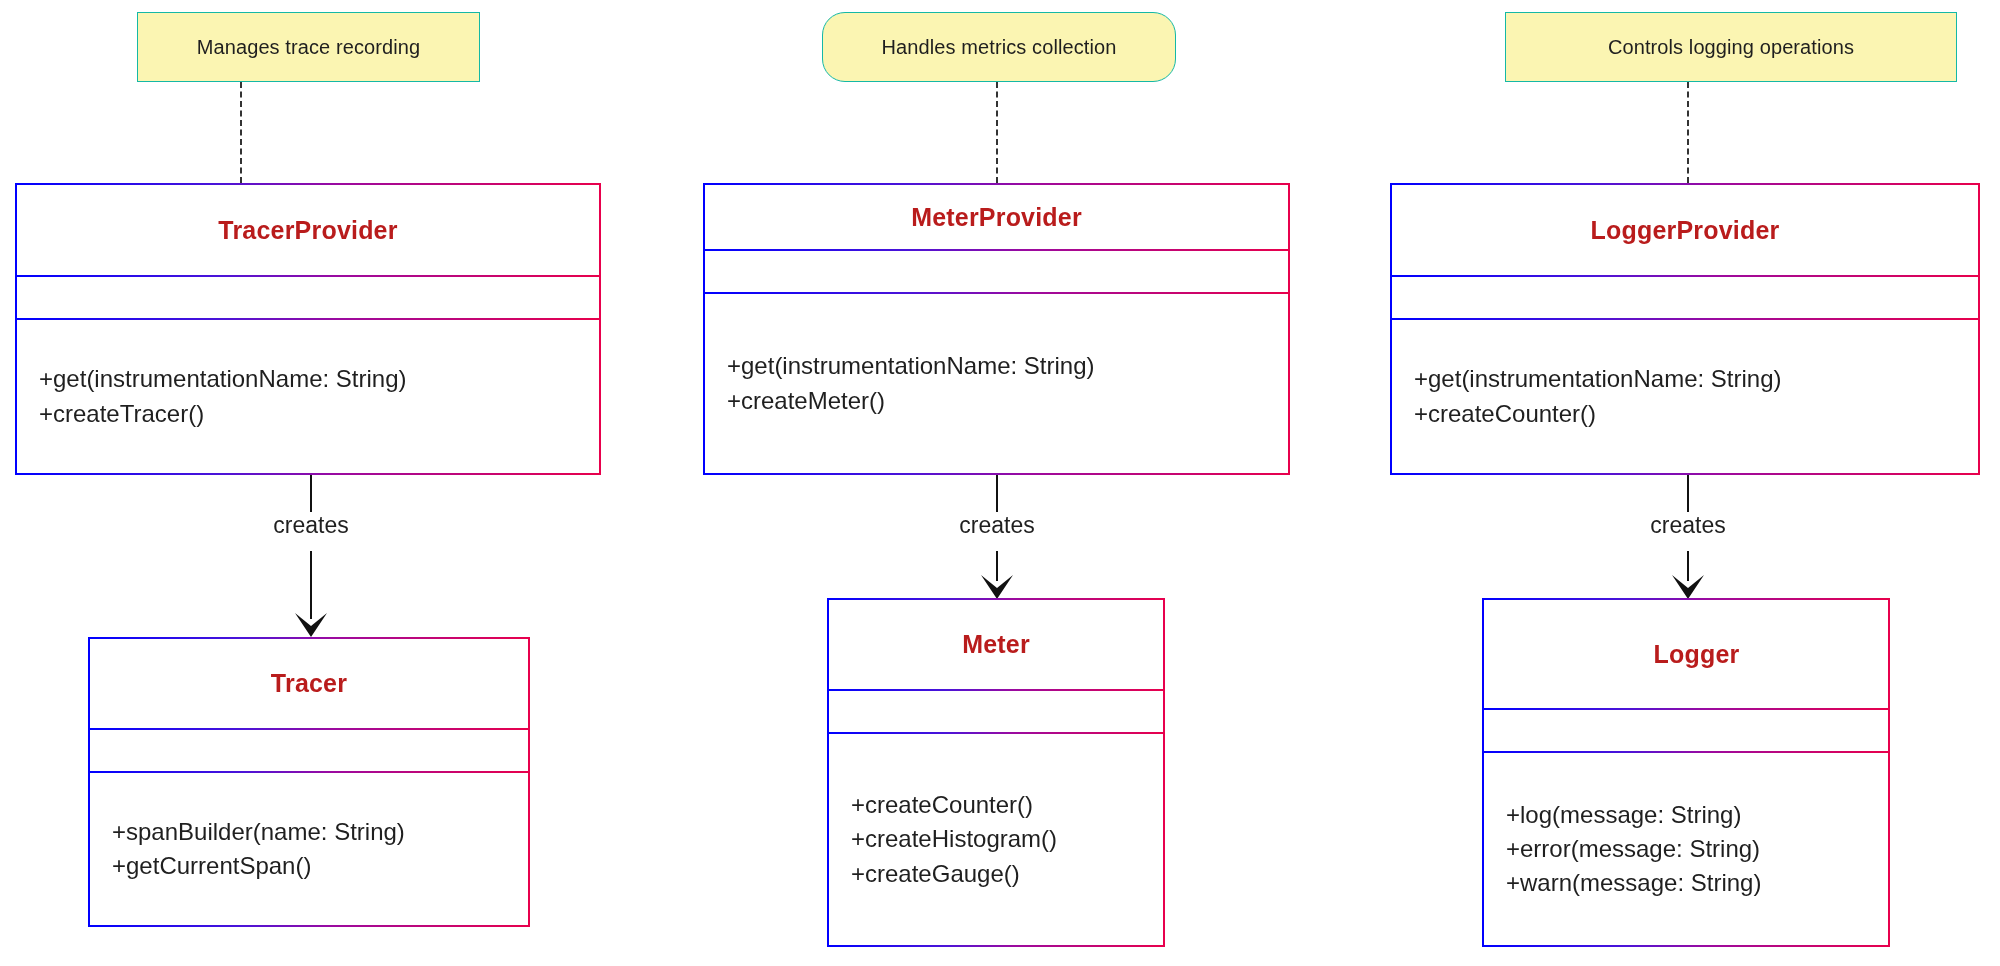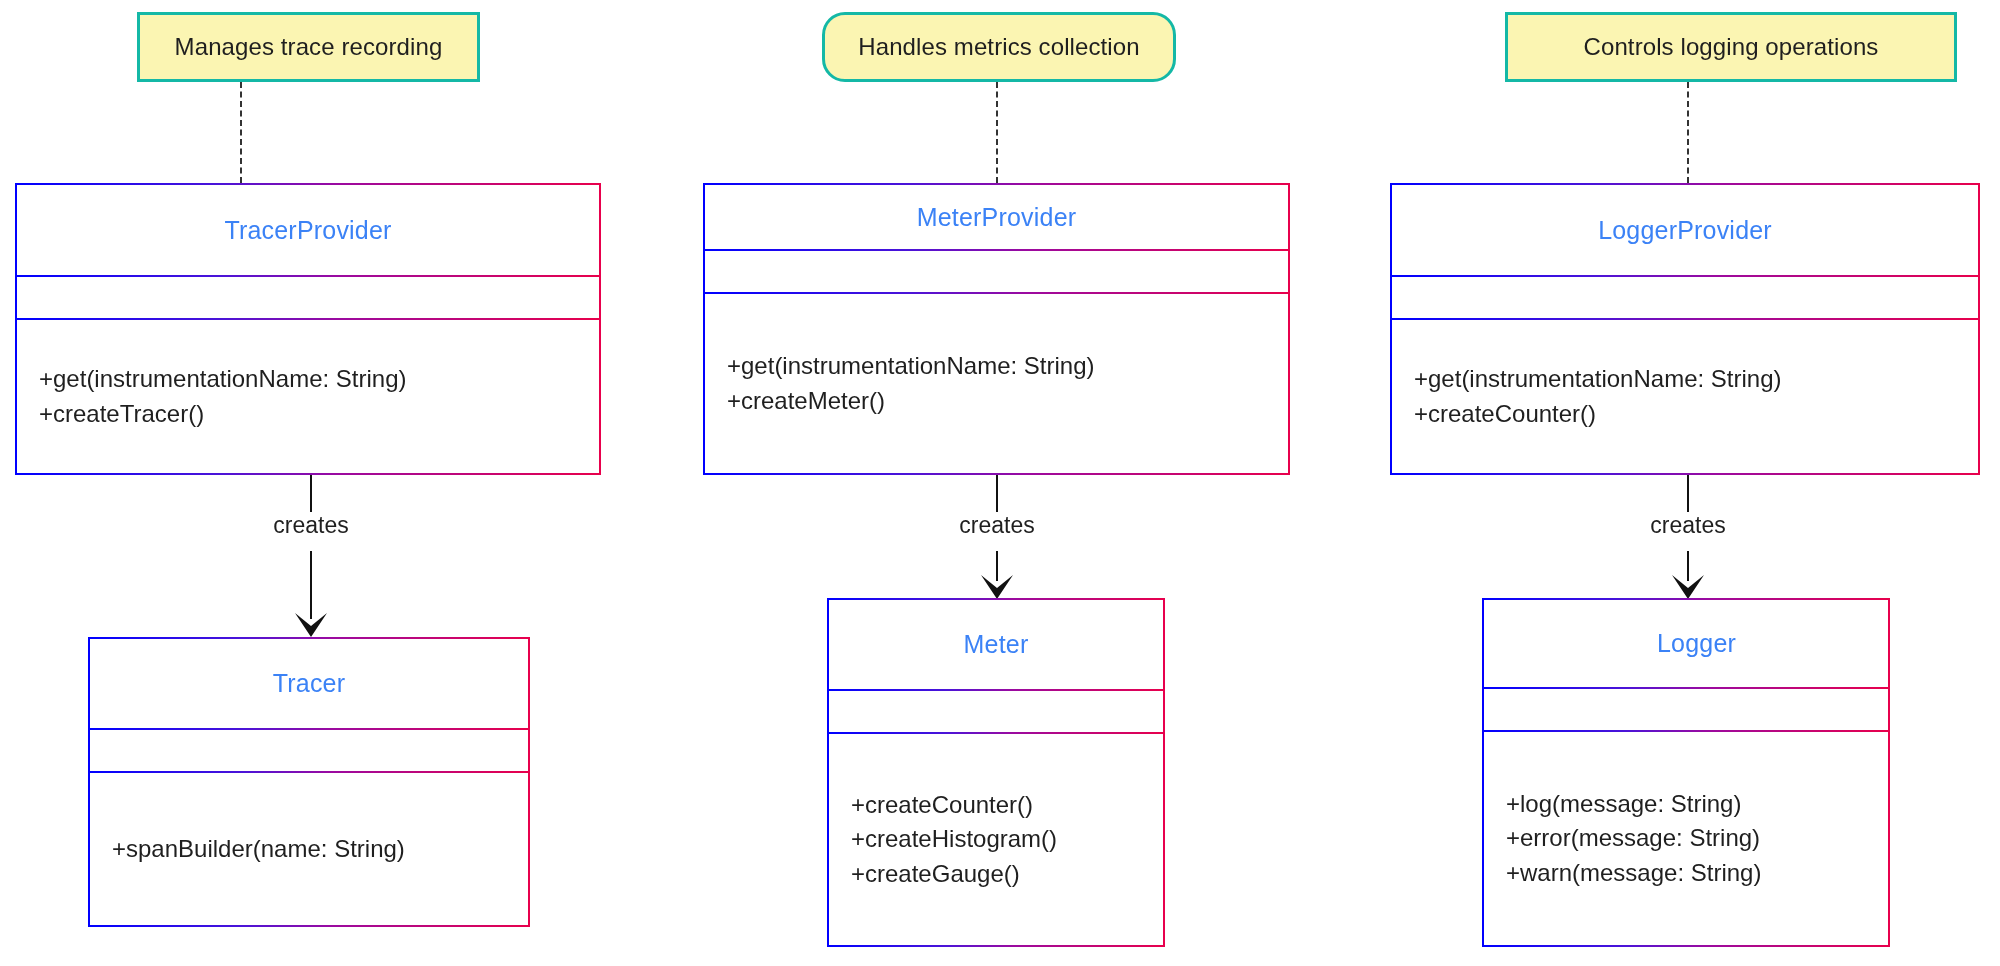--- a/index.html
+++ b/index.html
@@ -17,27 +17,27 @@
     width: 2000px;
     height: 966px;
     background: #ffffff;
     overflow: hidden;
   }
 
   
   .note {
     position: absolute;
     background: #FBF5B2;
-    border: 3px solid #14b8a6;
+    border: 1px solid #14b8a6;
     box-sizing: border-box;
     display: flex;
     align-items: center;
     justify-content: center;
     color: #1f1f1f;
-    font-size: 24px;
+    font-size: 20px;
     line-height: 1;
     letter-spacing: 0.1px;
     white-space: nowrap;
   }
 
   
   .class-box {
     position: absolute;
     box-sizing: border-box;
     background: #ffffff;
@@ -51,23 +51,23 @@
     background: #ffffff;
     flex: 1 1 auto;
     display: flex;
     flex-direction: column;
     position: relative;
   }
   .cb-title {
     display: flex;
     align-items: center;
     justify-content: center;
-    font-weight: normal;
+    font-weight: bold;
     font-size: 25px;
-    color: #3b82f6;
+    color: #b91c1c;
     letter-spacing: 0.2px;
   }
   .cb-div {
     height: 2px;
     flex: 0 0 2px;
     background-image: linear-gradient(90deg, #0000FF 0%, #4B14D8 35%, #9B0AA0 55%, #E8004C 100%);
   }
   .cb-attrs {
     flex: 0 0 auto;
   }
@@ -146,20 +146,21 @@
   </div>
 
   <div class="class-box" style="left:88px; top:637px; width:442px; height:290px;">
     <div class="class-inner">
       <div class="cb-title" style="height:89px;">Tracer</div>
       <div class="cb-div"></div>
       <div class="cb-attrs" style="height:41px;"></div>
       <div class="cb-div"></div>
       <div class="cb-methods">
         <div class="m">+spanBuilder(name: String)</div>
+        <div class="m">+getCurrentSpan()</div>
       </div>
     </div>
   </div>
 
   <div class="note" style="left:822px; top:12px; width:354px; height:70px;border-radius:23px;">
     <span>Handles metrics collection</span>
   </div>
 
   <div class="dashed-link" style="left:996px; top:82px; height:101px;"></div>
 
@@ -222,21 +223,21 @@
   <div class="edge-label" style="left:1688px; top:512px;">creates</div>
   <div class="arrow-line" style="left:1687px; top:551px; height:30px;"></div>
   <div class="arrow-head" style="left:1671px; top:574px;">
     <svg width="34" height="28" viewBox="0 0 34 28">
       <path d="M1 1 L17 25 L33 1 L17 14 Z" fill="#111111"></path>
     </svg>
   </div>
 
   <div class="class-box" style="left:1482px; top:598px; width:408px; height:349px;">
     <div class="class-inner">
-      <div class="cb-title" style="height:87px;padding-left:21px;">Logger</div>
+      <div class="cb-title" style="height:108px;padding-left:21px;">Logger</div>
       <div class="cb-div"></div>
       <div class="cb-attrs" style="height:41px;"></div>
       <div class="cb-div"></div>
       <div class="cb-methods">
         <div class="m">+log(message: String)</div>
         <div class="m">+error(message: String)</div>
         <div class="m">+warn(message: String)</div>
       </div>
     </div>
   </div>

